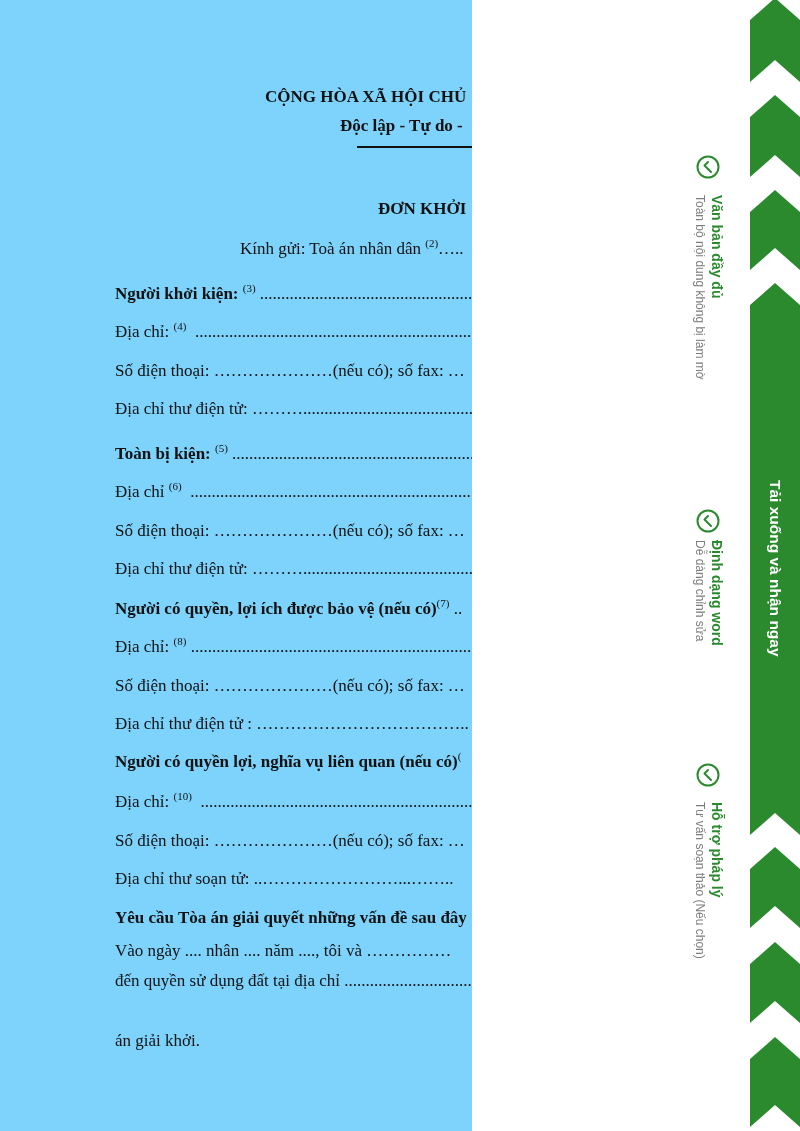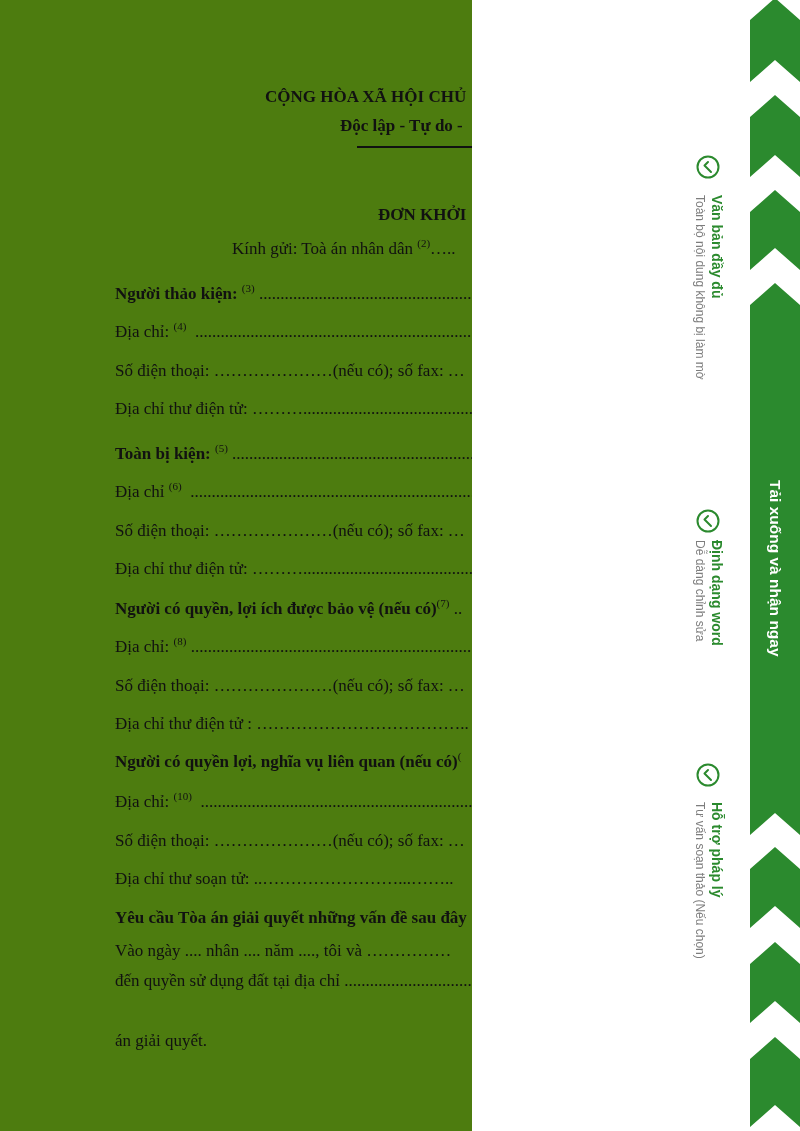--- a/index.html
+++ b/index.html
@@ -4,21 +4,21 @@
   <style>
     :root { --accent: #2b8a2e; --sub: #7d7d7d; }
     html, body { margin: 0; padding: 0; }
     body {
       width: 800px; height: 1131px; position: relative; overflow: hidden;
       background: #ffffff;
     }
     
     .doc {
       position: absolute; left: 0; top: 0; width: 472px; height: 1131px;
-      overflow: hidden; background: #4d7c0f;
+      overflow: hidden; background: #7dd3fc;
     }
     .line {
       position: absolute; left: 115px; white-space: nowrap;
       font-family: "Liberation Serif", "DejaVu Serif", serif;
       font-size: 17px; line-height: 20px; color: #111;
     }
     .line span { white-space: pre; }
     .b { font-weight: bold; }
     .note {
       font-size: 11px; font-weight: normal; vertical-align: baseline;
@@ -61,25 +61,25 @@
   </style>
 </head>
 <body>
 
 <div class="doc">
 
   <div class="line b" style="left:265px; top:87px;">CỘNG HÒA XÃ HỘI CHỦ</div>
   <div class="line b" style="left:340px; top:116px;text-align:center;">Độc lập - Tự do -</div>
   <div class="rule"></div>
 
-  <div class="line b" style="left:378px; top:205px;">ĐƠN KHỞI</div>
+  <div class="line b" style="left:378px; top:199px;">ĐƠN KHỞI</div>
 
-  <div class="line" style="left:232px; top:239px;text-align:right;"><span>Kính gửi: Toà án nhân dân </span><sup class="note">(2)</sup><span>…..</span></div>
+  <div class="line" style="left:240px; top:239px;text-align:right;"><span>Kính gửi: Toà án nhân dân </span><sup class="note">(2)</sup><span>…..</span></div>
 
-  <div class="line b" style="top:284px;"><span>Người thảo kiện: </span><sup class="note">(3)</sup><span style="font-weight:normal"> ................................................................................</span></div>
+  <div class="line b" style="top:284px;"><span>Người khởi kiện: </span><sup class="note">(3)</sup><span style="font-weight:normal"> ................................................................................</span></div>
   <div class="line" style="top:322px;"><span>Địa chỉ: </span><sup class="note">(4)</sup><span>  ................................................................................</span></div>
   <div class="line" style="top:361px;"><span>Số điện thoại: …………………(nếu có); số fax: …</span></div>
   <div class="line" style="top:399px;"><span>Địa chỉ thư điện tử: ………............................................................</span></div>
 
   <div class="line b" style="top:444px;"><span>Toàn bị kiện: </span><sup class="note">(5)</sup><span style="font-weight:normal"> ................................................................................</span></div>
   <div class="line" style="top:482px;"><span>Địa chỉ </span><sup class="note">(6)</sup><span>  ................................................................................</span></div>
   <div class="line" style="top:521px;"><span>Số điện thoại: …………………(nếu có); số fax: …</span></div>
   <div class="line" style="top:559px;"><span>Địa chỉ thư điện tử: ………............................................................</span></div>
 
   <div class="line b" style="top:599px;"><span>Người có quyền, lợi ích được bảo vệ (nếu có)</span><sup class="note">(7)</sup><span style="font-weight:normal"> ..</span></div>
@@ -88,21 +88,21 @@
   <div class="line" style="top:714px;"><span>Địa chỉ thư điện tử : ………………………………..</span></div>
 
   <div class="line b" style="top:752px;"><span>Người có quyền lợi, nghĩa vụ liên quan (nếu có)</span><sup class="note">(</sup><span style="font-weight:normal"></span></div>
   <div class="line" style="top:792px;"><span>Địa chỉ: </span><sup class="note">(10)</sup><span>  ................................................................................</span></div>
   <div class="line" style="top:831px;"><span>Số điện thoại: …………………(nếu có); số fax: …</span></div>
   <div class="line" style="top:869px;"><span>Địa chỉ thư soạn tử: ..……………………...……..</span></div>
 
   <div class="line b" style="top:908px;">Yêu cầu Tòa án giải quyết những vấn đề sau đây</div>
   <div class="line" style="top:941px;">Vào ngày .... nhân .... năm ...., tôi và ……………</div>
   <div class="line" style="top:971px;">đến quyền sử dụng đất tại địa chỉ ................................</div>
-  <div class="line" style="top:1031px;">án giải quyết.</div>
+  <div class="line" style="top:1031px;">án giải khởi.</div>
 </div>
 
 <svg class="chevrons" viewBox="0 0 50 1131">
   <polygon points="25,-2 50,20 50,82 25,60 0,82 0,20"></polygon>
   <polygon points="25,95 50,117 50,177 25,155 0,177 0,117"></polygon>
   <polygon points="25,190 50,212 50,270 25,248 0,270 0,212"></polygon>
   <polygon points="25,283 50,305 50,835 25,813 0,835 0,305"></polygon>
   <polygon points="25,847 50,869 50,928 25,906 0,928 0,869"></polygon>
   <polygon points="25,942 50,964 50,1023 25,1001 0,1023 0,964"></polygon>
   <polygon points="25,1037 50,1059 50,1127 25,1105 0,1127 0,1059"></polygon>

